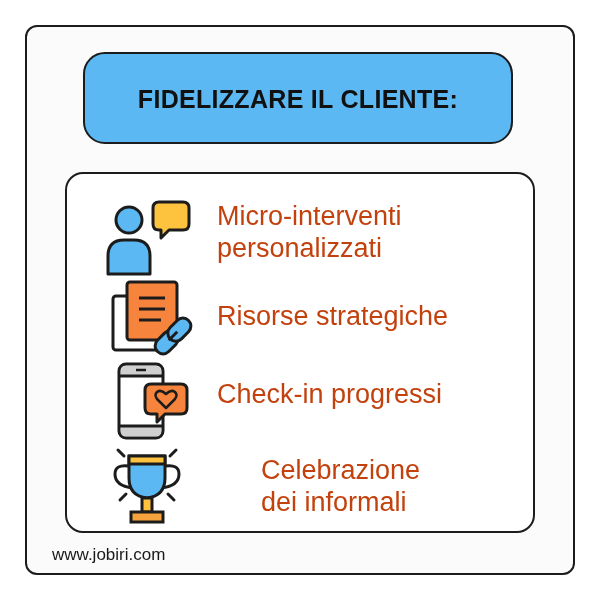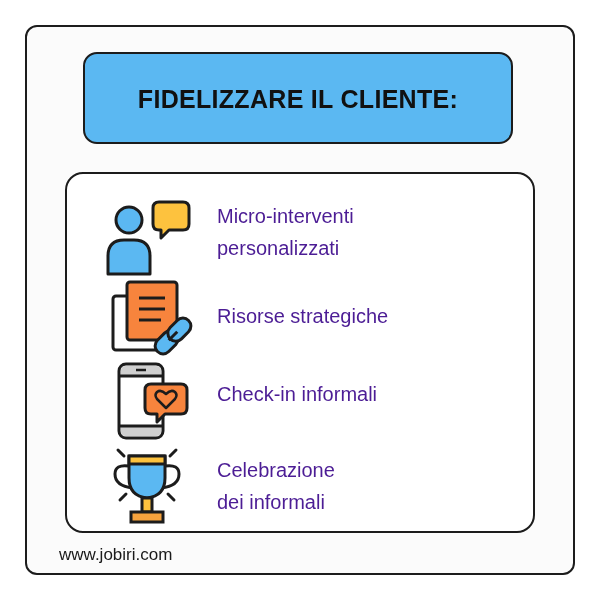--- a/index.html
+++ b/index.html
@@ -6,42 +6,42 @@
     body {
       width: 600px; height: 600px; background: #ffffff; position: relative; overflow: hidden;
       font-family: "Liberation Sans", "DejaVu Sans", sans-serif; color: #1a1a1a;
     }
     .outer {
       position: absolute; left: 25px; top: 25px; width: 546px; height: 546px;
       border: 2px solid #1c1c1c; border-radius: 12px; background: #fbfbfb;
     }
     .title-box {
       position: absolute; left: 83px; top: 52px; width: 430px; height: 92px;
-      background: #5bb8f2; border: 2px solid #1c1c1c; border-radius: 14px;
+      background: #5bb8f2; border: 2px solid #1c1c1c; border-radius: 22px;
       display: flex; flex-direction: row; align-items: center; justify-content: center;
       box-sizing: border-box; padding-top: 2px;
     }
     .title-line {
       font-weight: bold; font-size: 25px; line-height: 34px; letter-spacing: 0.3px; color: #111;
       white-space: nowrap;
     }
     .inner {
       position: absolute; left: 65px; top: 172px; width: 466px; height: 357px;
       border: 2px solid #1c1c1c; border-radius: 18px; background: #ffffff;
     }
     .item { position: absolute; left: 0; width: 100%; }
     .icon { position: absolute; left: 32px; width: 96px; height: 84px; }
     .icon svg { width: 100%; height: 100%; display: block; }
     .label {
-      position: absolute; left: 150px; font-size: 20px; line-height: 32px; color: #4c1d95;
+      position: absolute; left: 150px; font-size: 27px; line-height: 32px; color: #c2410c;
       white-space: nowrap;
     }
     .label span { display: block; }
     .footer {
-      position: absolute; left: 59px; top: 545px; font-size: 17px; color: #1a1a1a;
+      position: absolute; left: 52px; top: 545px; font-size: 17px; color: #1a1a1a;
     }
   </style>
 </head>
 <body>
 
 <div class="outer"></div>
 
 <div class="title-box">
   <div class="title-line">FIDELIZZARE IL CLIENTE:</div>
 </div>
@@ -89,40 +89,40 @@
         <path d="M22 16 L22 12 Q22 8 27 8 L57 8 Q62 8 62 12 L62 18 L22 18 Z" fill="#cfcfcf"></path>
         <path d="M22 68 L62 68 L62 74 Q62 78 57 78 L27 78 Q22 78 22 74 Z" fill="#cfcfcf"></path>
         <line x1="20" y1="18" x2="64" y2="18" stroke="#1c1c1c" stroke-width="3"></line>
         <line x1="20" y1="68" x2="64" y2="68" stroke="#1c1c1c" stroke-width="3"></line>
         <line x1="37" y1="12" x2="47" y2="12" stroke="#1c1c1c" stroke-width="2.5"></line>
         <path d="M52 26 L82 26 Q88 26 88 32 L88 50 Q88 56 82 56 L66 56 L58 64 L58 56 L52 56 Q46 56 46 50 L46 32 Q46 26 52 26 Z" fill="#f7843d" stroke="#1c1c1c" stroke-width="3" stroke-linejoin="round"></path>
         <path d="M67 50 L58 41 Q55 37 58 34 Q62 31 67 36 Q72 31 76 34 Q79 37 76 41 Z" fill="none" stroke="#1c1c1c" stroke-width="2.5" stroke-linejoin="round"></path>
       </svg>
     </div>
     <div class="label" style="top:22px;">
-      <span>Check-in informali</span>
+      <span>Check-in progressi</span>
     </div>
   </div>
 
   <div class="item" style="top:264px;height:88px;">
     <div class="icon" style="top:6px;">
       <svg viewBox="0 0 96 84">
         <line x1="19" y1="6" x2="25" y2="12" stroke="#1c1c1c" stroke-width="3" stroke-linecap="round"></line>
         <line x1="77" y1="6" x2="71" y2="12" stroke="#1c1c1c" stroke-width="3" stroke-linecap="round"></line>
         <line x1="21" y1="56" x2="27" y2="50" stroke="#1c1c1c" stroke-width="3" stroke-linecap="round"></line>
         <line x1="75" y1="56" x2="69" y2="50" stroke="#1c1c1c" stroke-width="3" stroke-linecap="round"></line>
         <path d="M30 22 Q16 20 16 30 Q16 42 34 44" fill="none" stroke="#1c1c1c" stroke-width="3"></path>
         <path d="M66 22 Q80 20 80 30 Q80 42 62 44" fill="none" stroke="#1c1c1c" stroke-width="3"></path>
         <path d="M30 12 L66 12 L66 34 Q66 52 48 54 Q30 52 30 34 Z" fill="#5bb8f2" stroke="#1c1c1c" stroke-width="3" stroke-linejoin="round"></path>
         <rect x="30" y="12" width="36" height="8" fill="#fdc23e" stroke="#1c1c1c" stroke-width="3"></rect>
         <rect x="43" y="54" width="10" height="14" fill="#fdc23e" stroke="#1c1c1c" stroke-width="3"></rect>
         <rect x="32" y="68" width="32" height="10" fill="#f7a33d" stroke="#1c1c1c" stroke-width="3"></rect>
       </svg>
     </div>
-    <div class="label" style="top:16px;">
+    <div class="label" style="top:16px;margin-left:44px;">
       <span>Celebrazione</span>
       <span>dei informali</span>
     </div>
   </div>
 
 </div>
 
 <div class="footer">www.jobiri.com</div>
 
 </body></html>

